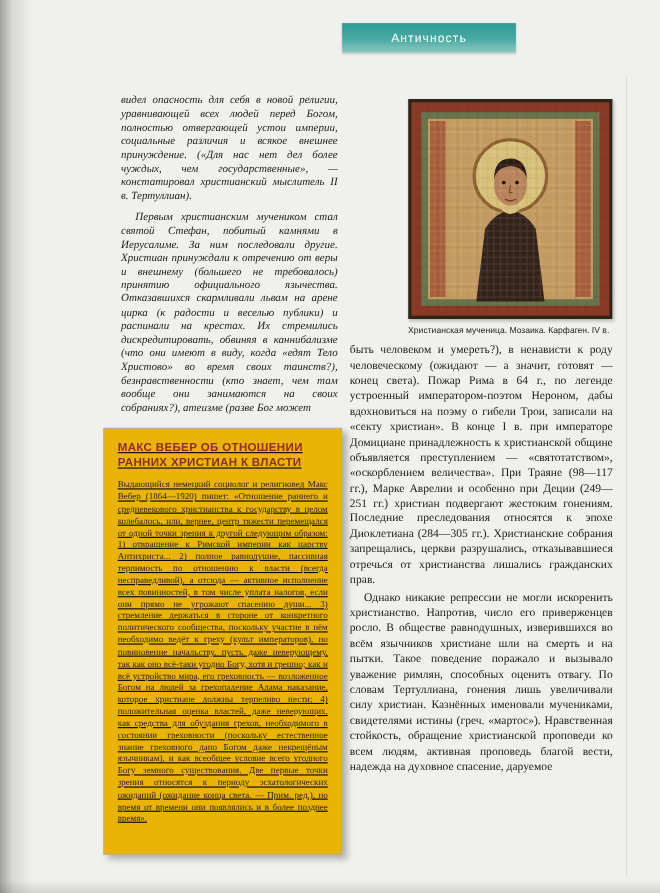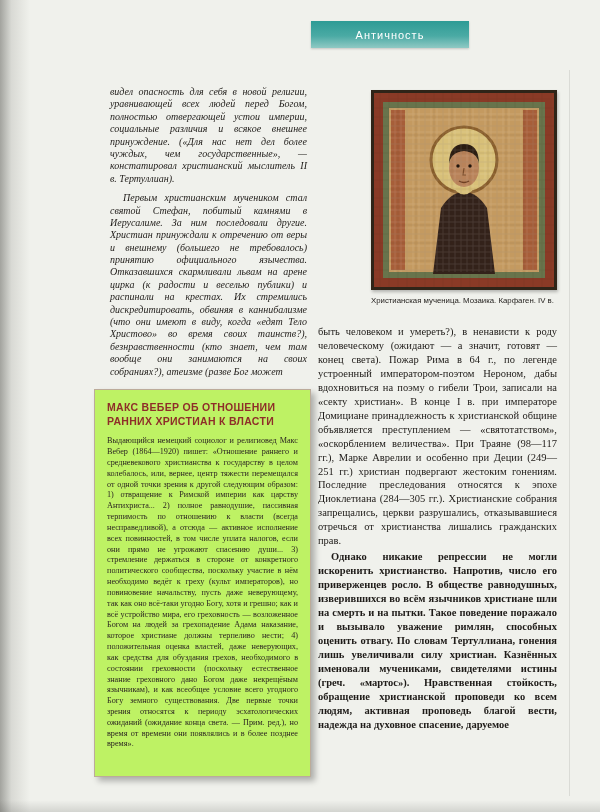--- a/index.html
+++ b/index.html
@@ -27,27 +27,27 @@
 
   .col-left { position:absolute; left:110px; top:86px; width:197px;
            font-size:10px; line-height:1.24; text-align:justify; color:#1e1b18; hyphens:auto;font-style:italic; }
   .col-left p + p { margin-top:7px; text-indent:13px; }
 
   .figure { position:absolute; left:371px; top:90px; width:186px; height:200px;
            box-shadow:1px 2px 3px rgba(0,0,0,0.25); }
   .caption { position:absolute; left:371px; top:296px; width:190px;
            font:7.8px "Liberation Sans", sans-serif; color:#262320; white-space:nowrap; }
 
-  .col-right { position:absolute; left:318px; top:325px; width:239px;
+  .col-right { position:absolute; left:318px; top:312px; width:239px;
            font-size:10.5px; line-height:1.33; text-align:justify; color:#1e1b18; hyphens:auto; }
-  .col-right p + p { margin-top:2px; text-indent:13px;font-weight:bold; }
+  .col-right p + p { margin-top:2px; text-indent:13px; }
 
   .weber-box { position:absolute; left:94px; top:389px; width:217px; height:388px;
-           background:#bef264; border:1px solid #bcab9a; padding:11px 12px 10px 12px;
-           box-shadow:4px 4px 6px rgba(0,0,0,0.28); overflow:hidden; }
+           background:#eab308; border:1px solid #bcab9a; padding:11px 12px 10px 12px;
+           box-shadow:4px 4px 6px rgba(0,0,0,0.28); overflow:hidden;text-decoration:underline; }
   .weber-box h3 { font:bold 10.5px "Liberation Sans", sans-serif; color:#8e2e29;
            line-height:1.3; letter-spacing:0.3px; margin-bottom:8px; }
   .weber-box p { font-size:8.2px; line-height:1.32; text-align:justify; color:#2b2521; hyphens:auto; }
 
   .pagenum { position:absolute; left:45px; top:782px; font-size:11.5px; color:#3f3b36;margin-top:36px; }
 </style>
 </head>
 <body>
 
 <div class="page">

